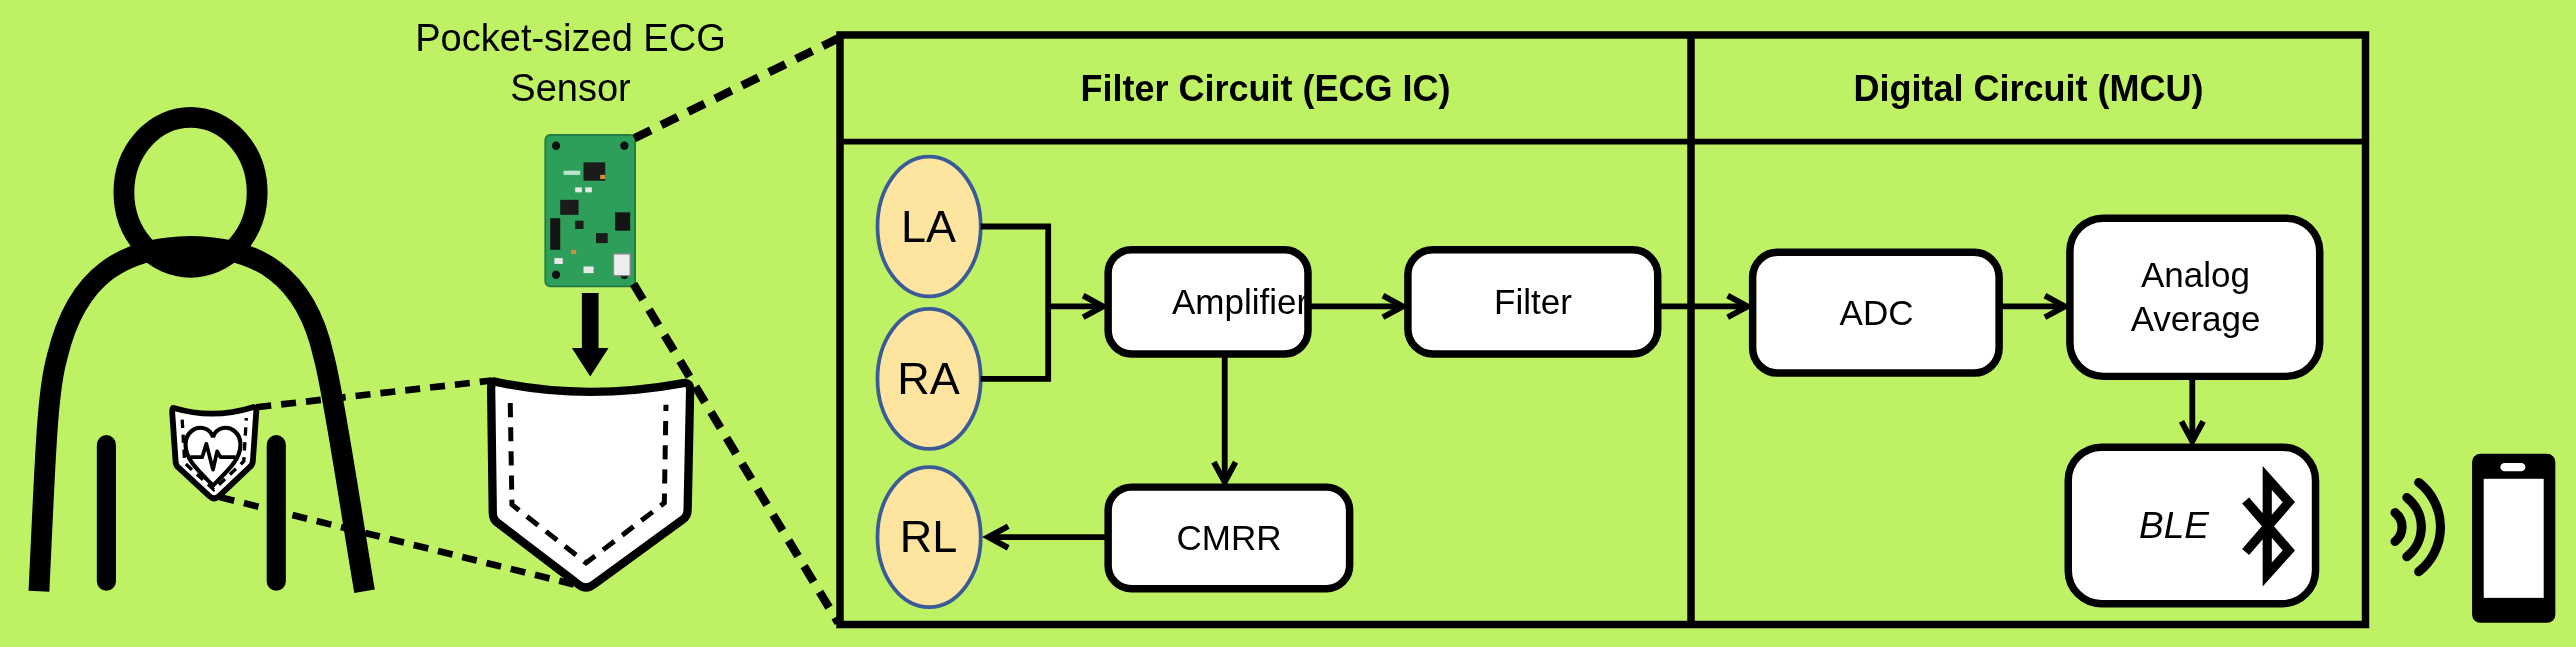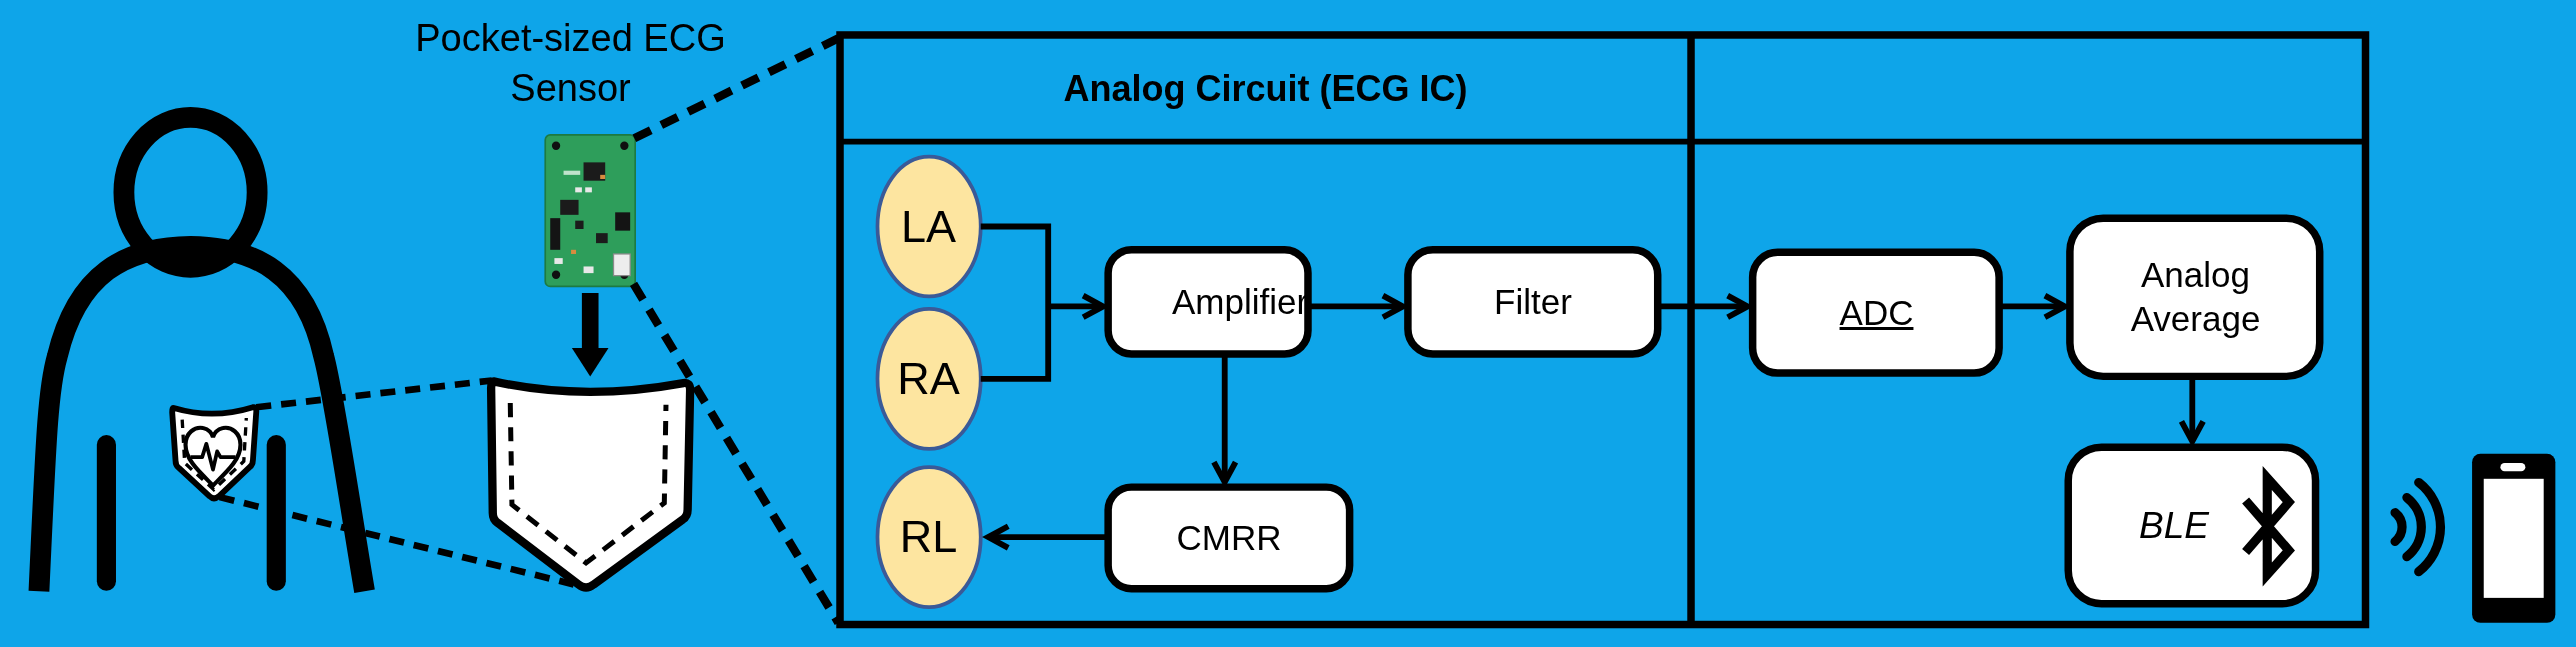--- a/index.html
+++ b/index.html
@@ -1,19 +1,19 @@
 <!DOCTYPE html>
 <html style="font-size:13.3px"><head>
 <meta charset="utf-8">
 <style>
   html,body{margin:0;padding:0;background:#fff;}
   #stage{
     position:relative;
     width:2576px;height:647px;
-    background:#0ea5e9;
+    background:#bef264;
     font-family:"Liberation Sans",sans-serif;
     overflow:hidden;
   }
   #stage svg{position:absolute;left:0;top:0;}
   .lbl{
     position:absolute;
     display:flex;align-items:center;justify-content:center;
     text-align:center;color:#000;
     font-family:"Liberation Sans",sans-serif;
     white-space:normal;
@@ -135,35 +135,36 @@
 
     <g>
       <rect x="2968" y="545" width="100" height="203" rx="10" fill="#000"></rect>
       <rect x="2982" y="575" width="72" height="143" fill="#fff"></rect>
       <rect x="3002" y="556" width="30" height="10" rx="5" fill="#fff"></rect>
     </g>
   </svg>
 
   <div class="lbl sensorlbl" style="left:379px;top:13.3px;width:383px;">Pocket-sized ECG Sensor</div>
 
-  <div class="lbl hdr" style="left:840px;top:35px;width:851px;height:107px;">Analog Circuit (ECG IC)</div>
+  <div class="lbl hdr" style="left:840px;top:35px;width:851px;height:107px;">Filter Circuit (ECG IC)</div>
 
+  <div class="lbl hdr" style="left:1691px;top:35px;width:675px;height:107px;">Digital Circuit (MCU)</div>
 
   <div class="lbl electrode" style="left:877px;top:157px;width:103px;height:140px;">LA</div>
 
   <div class="lbl electrode" style="left:877px;top:309px;width:103px;height:140px;">RA</div>
 
   <div class="lbl electrode" style="left:877px;top:467px;width:103px;height:140px;">RL</div>
 
   <div class="lbl node" style="left:1140px;top:250px;width:200px;height:104px;">Amplifier</div>
 
   <div class="lbl node" style="left:1108px;top:487px;width:242px;height:102px;">CMRR</div>
 
   <div class="lbl node" style="left:1408px;top:250px;width:250px;height:104px;">Filter</div>
 
-  <div class="lbl node" style="left:1753px;top:252px;width:247px;height:121px;text-decoration:underline;">ADC</div>
+  <div class="lbl node" style="left:1753px;top:252px;width:247px;height:121px;">ADC</div>
 
   <div class="lbl node" style="left:2112px;top:218px;width:167px;height:158px;line-height:1.25;">Analog Average</div>
 
   <div class="lbl node" style="left:2099px;top:447px;width:150px;height:157px;font-size:37px;font-style:italic;">BLE</div>
 
 </div>
 
 
 </body></html>

